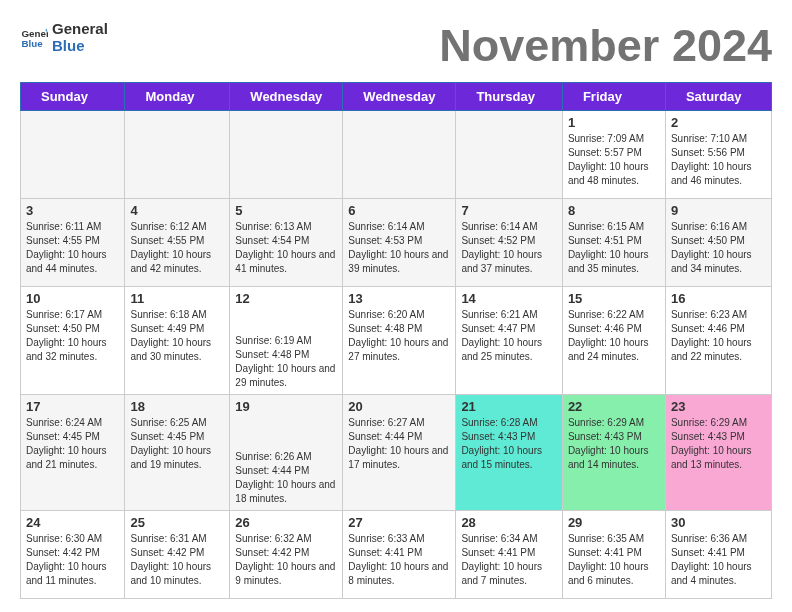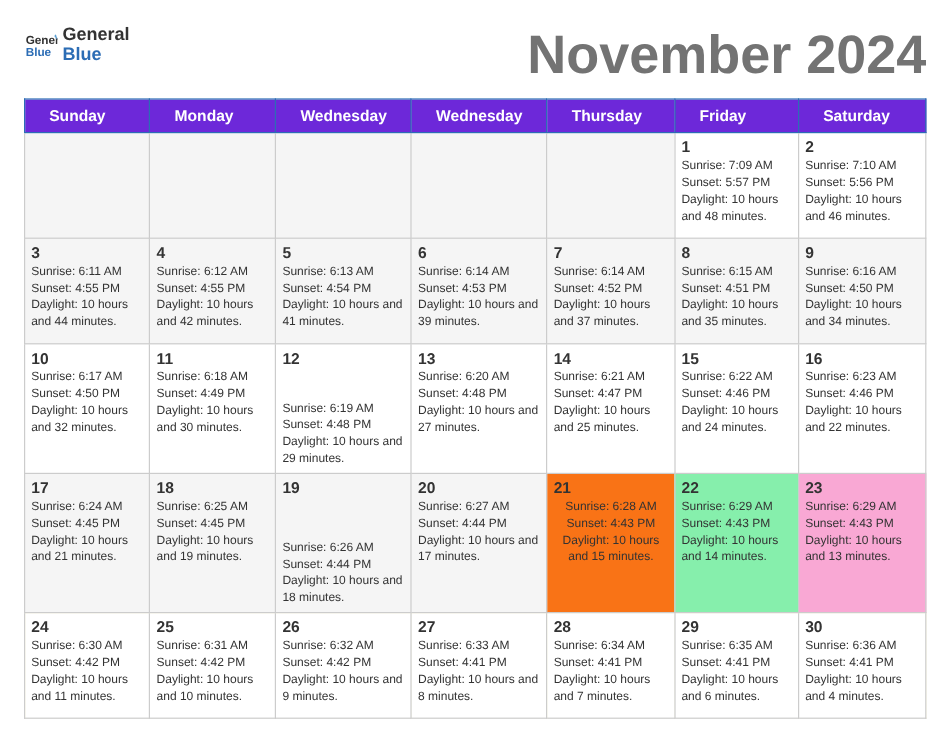--- a/index.html
+++ b/index.html
@@ -239,23 +239,23 @@
           <div class="day-info" style="white-space: pre-line; margin-top: 36px;">Sunrise: 6:26 AM
 Sunset: 4:44 PM
 Daylight: 10 hours and 18 minutes.</div>
         </td>
         <td style="background: rgb(245, 245, 245);">
           <div class="day-num">20</div>
           <div class="day-info" style="white-space: pre-line;">Sunrise: 6:27 AM
 Sunset: 4:44 PM
 Daylight: 10 hours and 17 minutes.</div>
         </td>
-        <td style="background: #f97316;">
+        <td style="background: #5eead4;">
           <div class="day-num">21</div>
-          <div class="day-info" style="white-space: pre-line; text-align: center;">Sunrise: 6:28 AM
+          <div class="day-info" style="white-space: pre-line;">Sunrise: 6:28 AM
 Sunset: 4:43 PM
 Daylight: 10 hours and 15 minutes.</div>
         </td>
         <td style="background: #86efac;">
           <div class="day-num">22</div>
           <div class="day-info" style="white-space: pre-line;">Sunrise: 6:29 AM
 Sunset: 4:43 PM
 Daylight: 10 hours and 14 minutes.</div>
         </td>
         <td style="background: #f9a8d4;">

